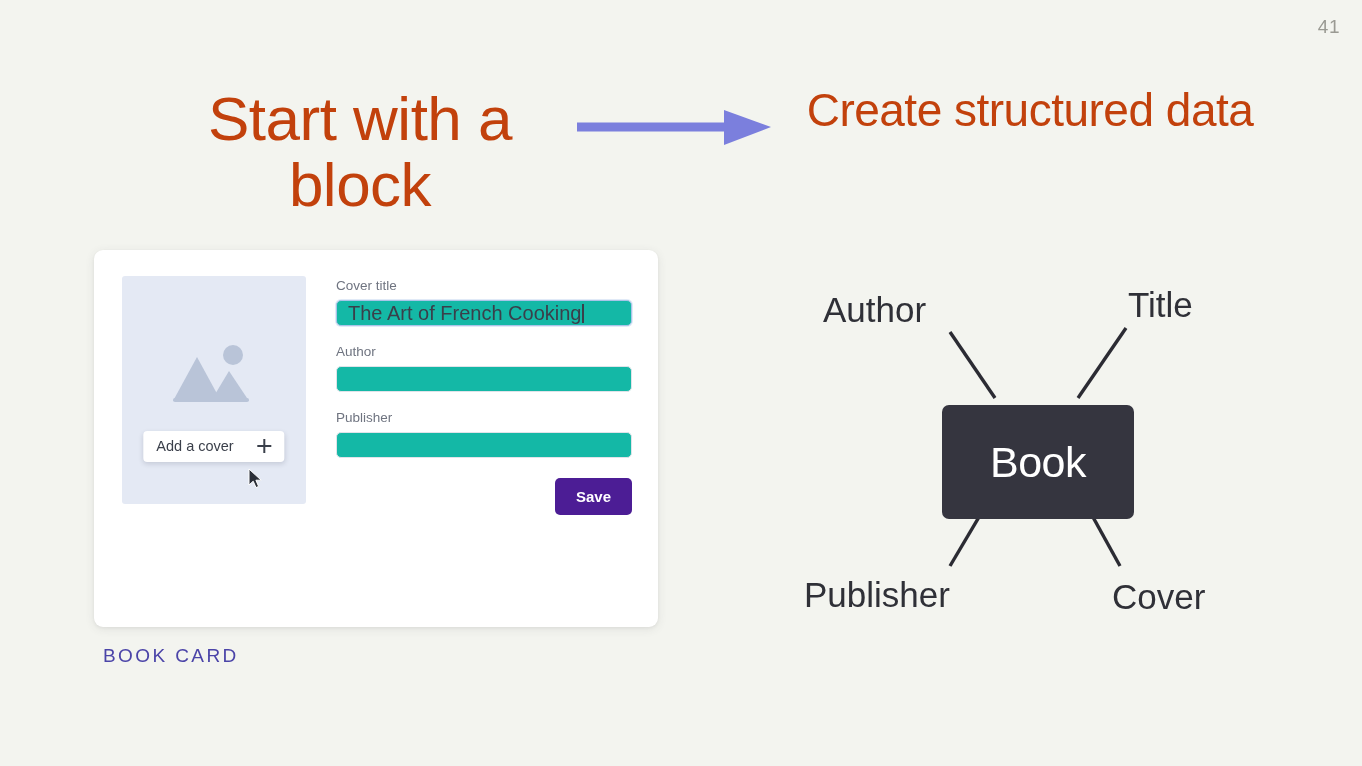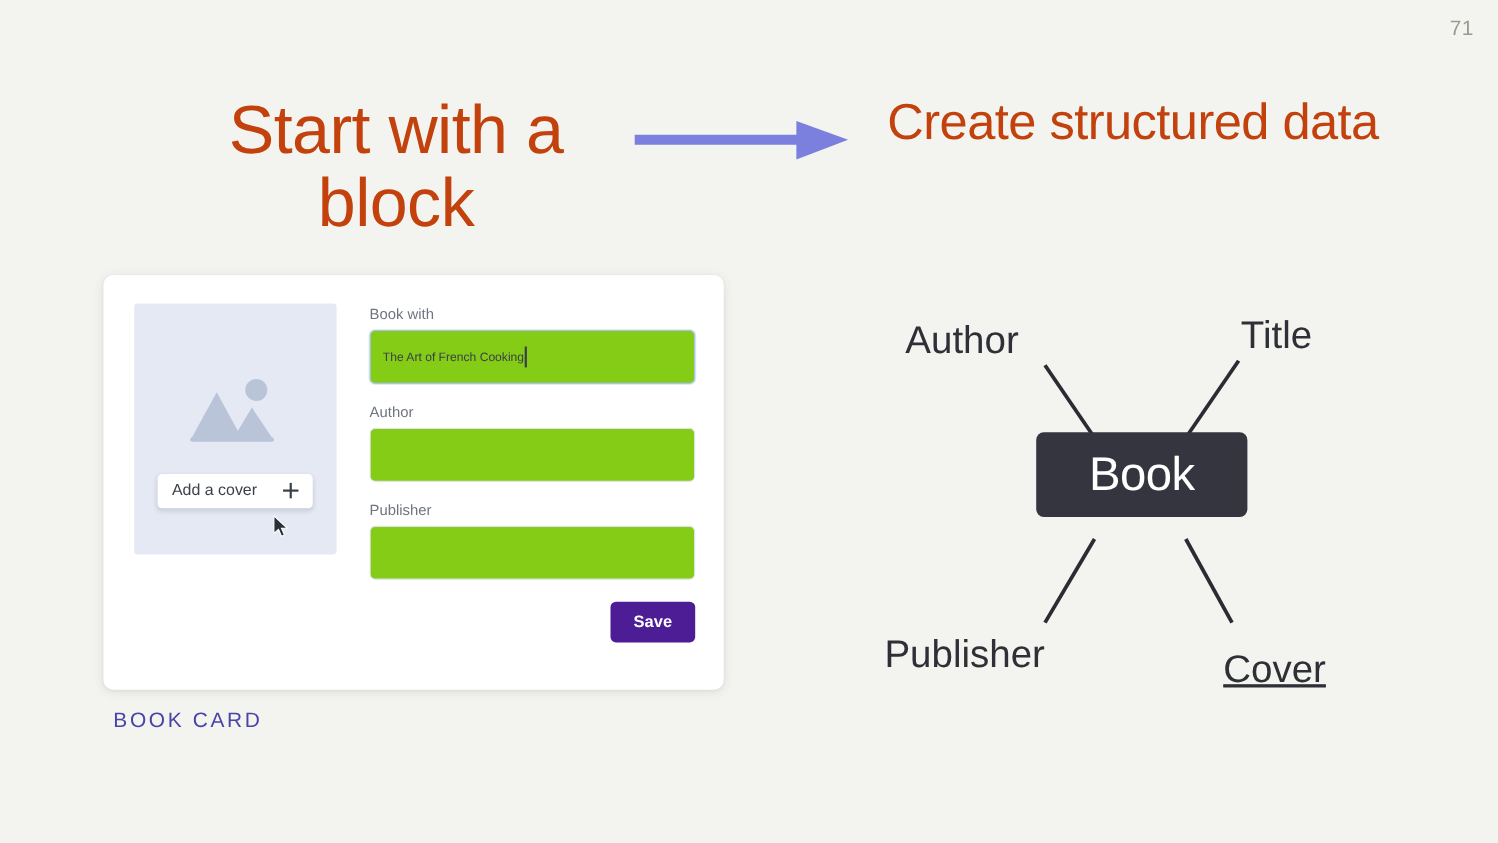--- a/index.html
+++ b/index.html
@@ -138,28 +138,28 @@
     width: 296px;
   }
   .field-label {
     font-size: 13.5px;
     color: #6f7480;
     margin-bottom: 7px;
   }
   .field-input {
     box-sizing: border-box;
     width: 296px;
-    height: 49px;
+    height: 26px;
     border: 1px solid #e0e3e9;
     border-radius: 5px;
-    background: #84cc16;
+    background: #14b8a6;
     display: flex;
     align-items: center;
     padding: 0 11px;
-    font-size: 11px;
+    font-size: 20px;
     color: #3a3f4a;
     font-family: "Liberation Sans", sans-serif;
   }
   .field-input.focused {
     border-color: #a9c4e8;
     box-shadow: 0 0 0 1px rgba(169,196,232,0.35);
   }
   .field-block { margin-bottom: 18px; }
   .caret {
     display: inline-block;
@@ -198,51 +198,51 @@
   .diagram {
     position: absolute;
     left: 790px;
     top: 270px;
     width: 470px;
     height: 365px;
   }
   .node-book {
     position: absolute;
     left: 152px;
-    top: 123px;
+    top: 135px;
     width: 192px;
-    height: 77px;
+    height: 114px;
     background: #35353f;
     border-radius: 7px;
     display: flex;
     align-items: center;
     justify-content: center;
   }
   .node-book span {
     color: #ffffff;
     font-size: 43px;
     letter-spacing: -0.5px;
   }
   .diag-label {
     position: absolute;
     font-size: 35px;
     color: #2f3037;
     white-space: nowrap;
   }
   .lbl-author    { left: 33px;  top: 20px; }
   .lbl-title     { left: 338px; top: 15px; }
   .lbl-publisher { left: 14px;  top: 305px; }
-  .lbl-cover     { left: 322px; top: 319px; text-decoration: underline; }
+  .lbl-cover     { left: 322px; top: 307px; }
 </style>
 </head>
 <body>
 
 <div class="slide">
 
-  <div class="page-number">71</div>
+  <div class="page-number">41</div>
 
   <div class="heading heading-left">Start with a block</div>
 
   <div class="arrow-wrap">
     <svg width="200" height="45" viewBox="0 0 200 45">
       <line x1="5" y1="22" x2="160" y2="22" stroke="#7b7fdd" stroke-width="9"></line>
       <polygon points="152,5 199,22 152,40" fill="#7b7fdd"></polygon>
     </svg>
   </div>
 
@@ -261,21 +261,21 @@
       </div>
       <div class="add-cover-btn">
         <span class="label">Add a cover</span>
         <span class="plus-icon"></span>
       </div>
     </div>
 
     <div class="form">
 
       <div class="field-block">
-        <div class="field-label">Book with</div>
+        <div class="field-label">Cover title</div>
         <div class="field-input focused">
           <span>The Art of French Cooking</span>
             <span class="caret"></span>
         </div>
       </div>
 
       <div class="field-block">
         <div class="field-label">Author</div>
         <div class="field-input">
           <span></span>

